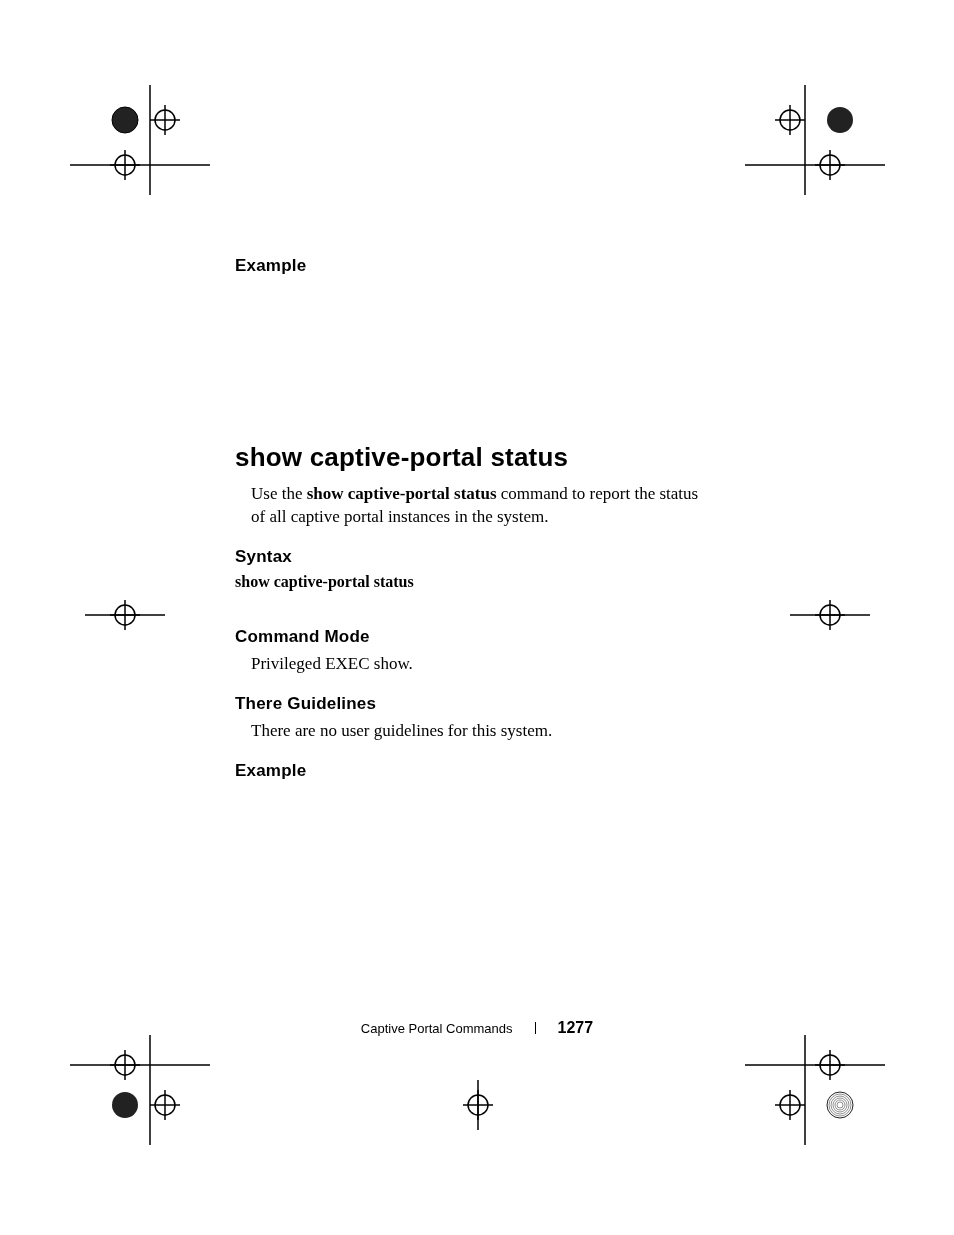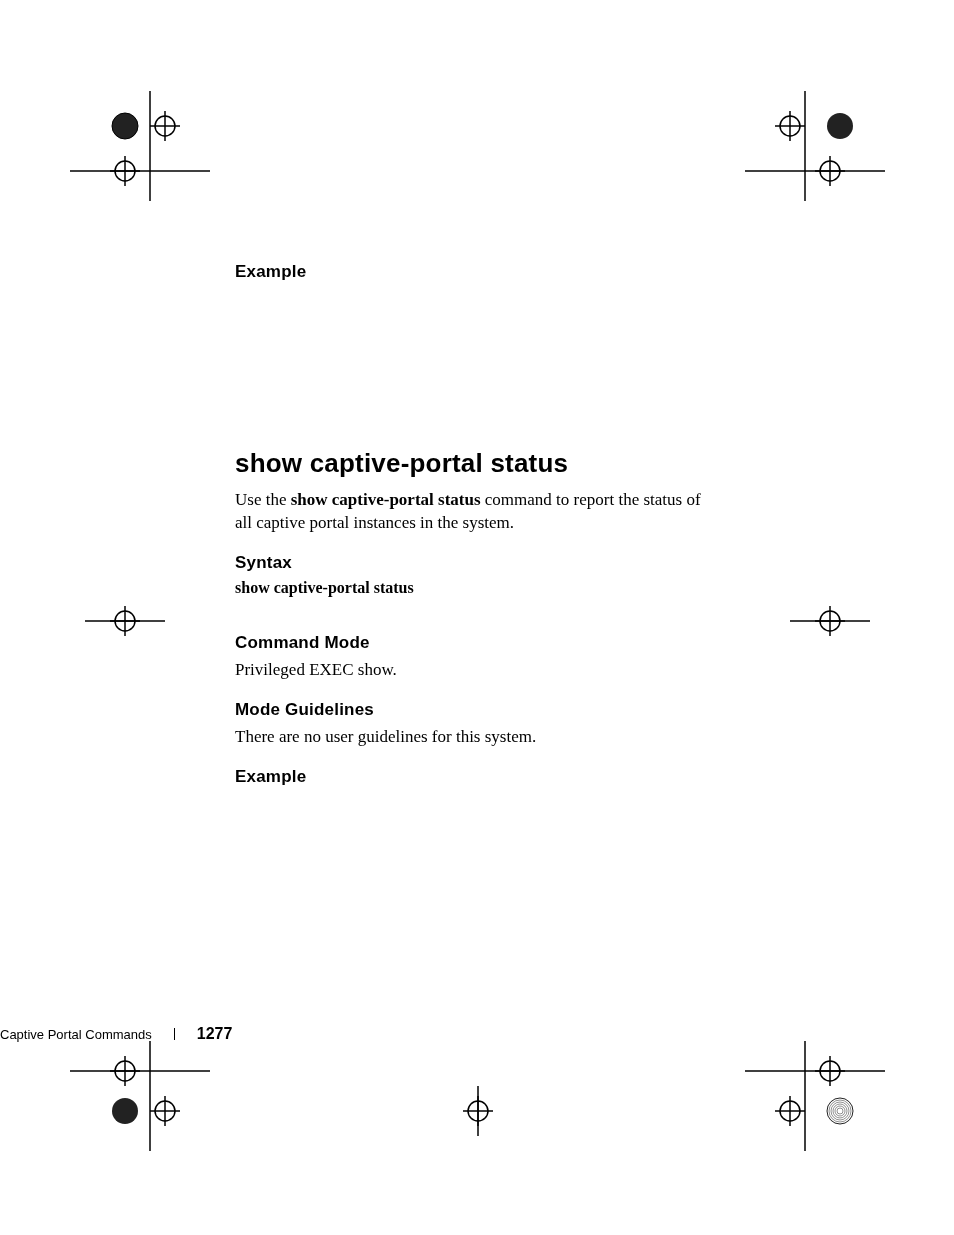--- a/index.html
+++ b/index.html
@@ -7,21 +7,21 @@
 body {
   width: 954px;
   height: 1235px;
   position: relative;
   background: #fff;
   font-family: Georgia, "Times New Roman", serif;
   color: #000;
 }
 .page {
   position: absolute;
-  left: 0; top: 6px;
+  left: 0; top: 0;
   width: 954px;
   height: 971px;
 }
 .content {
   position: absolute;
   left: 235px;
   top: 256px;
   width: 480px;
 }
 .sec-head {
@@ -34,37 +34,38 @@
 .cmd-title {
   font-family: "Helvetica Neue", Helvetica, Arial, sans-serif;
   font-weight: 700;
   font-size: 26px;
   margin: 0 0 10px 0;
   letter-spacing: 0.2px;
 }
 .body-text {
   font-size: 17px;
   line-height: 1.35;
-  margin: 0 0 4px 0;
+  margin: 0 0 4px 16px;
 }
 .bold-serif { font-weight: 700; }
 .gap-after-example1 { height: 160px; }
 .gap-sm { height: 14px; }
 .gap-md { height: 22px; }
 .syntax-cmd {
   font-family: Georgia, "Times New Roman", serif;
   font-weight: 700;
   font-size: 16px;
   margin: 0;
 }
 .footer {
   position: absolute;
   left: 0;
   width: 954px;
   top: 1018px;
+  text-align: center;
 }
 .footer-chapter {
   font-family: "Helvetica Neue", Helvetica, Arial, sans-serif;
   font-size: 13px;
   display: inline-block;
   vertical-align: middle;
 }
 .footer-sep {
   display: inline-block;
   width: 1px;
@@ -203,21 +204,21 @@
     <div class="gap-md"></div>
 
 
     <div class="gap-sm"></div>
 
     <p class="sec-head">Command Mode</p>
     <p class="body-text">Privileged EXEC show.</p>
 
     <div class="gap-sm"></div>
 
-    <p class="sec-head">Mode Guidelines</p>
+    <p class="sec-head">There Guidelines</p>
     <p class="body-text">There are no user guidelines for this system.</p>
 
     <div class="gap-sm"></div>
 
     <p class="sec-head">Example</p>
 
   </div>
 
   <div class="footer">
     <span class="footer-chapter">Captive Portal Commands</span>

